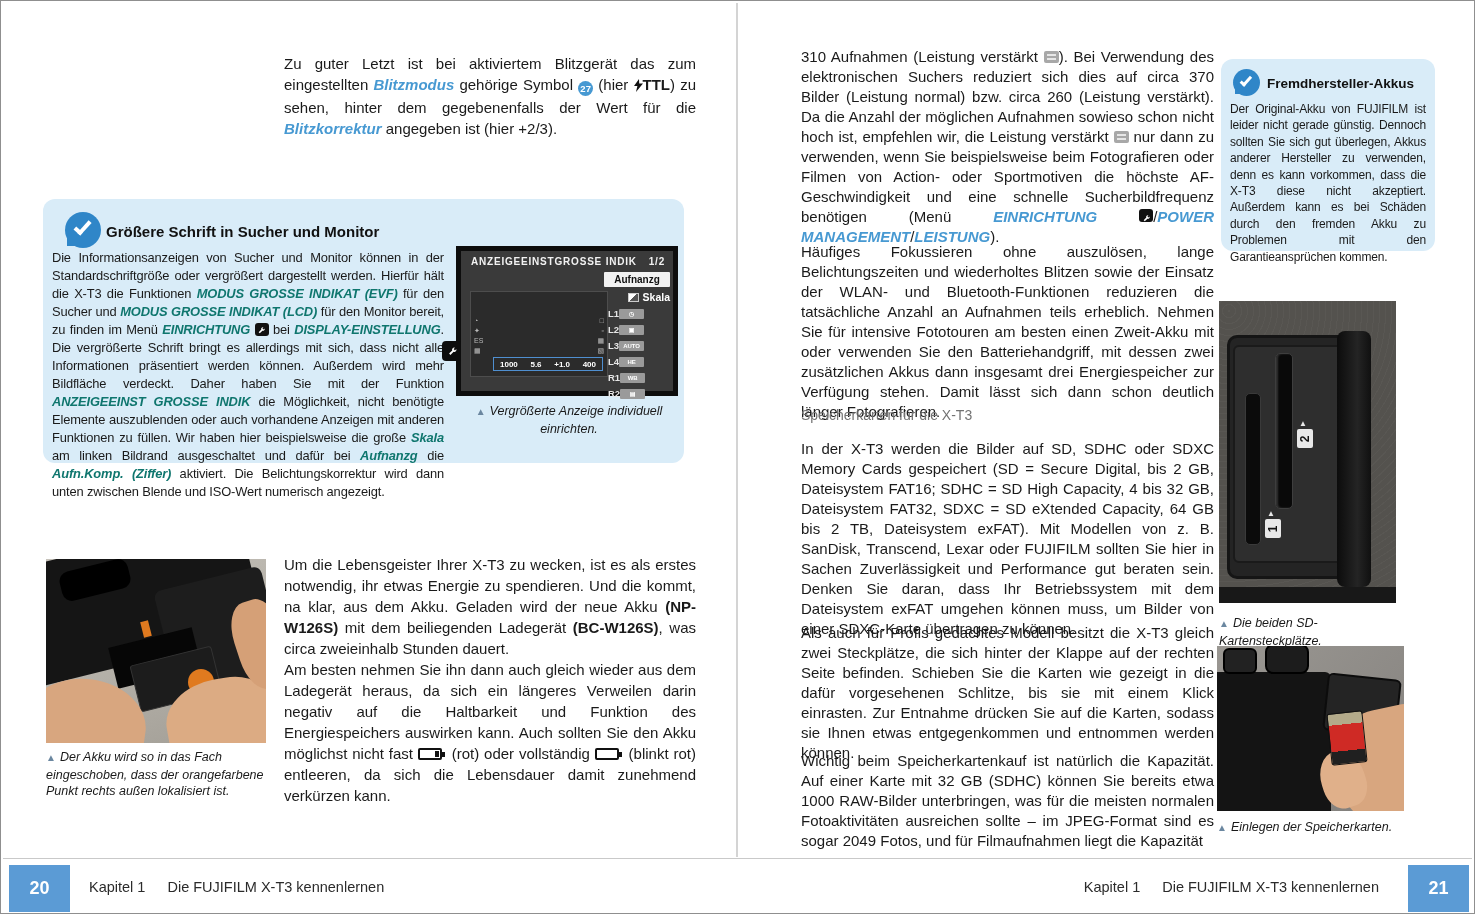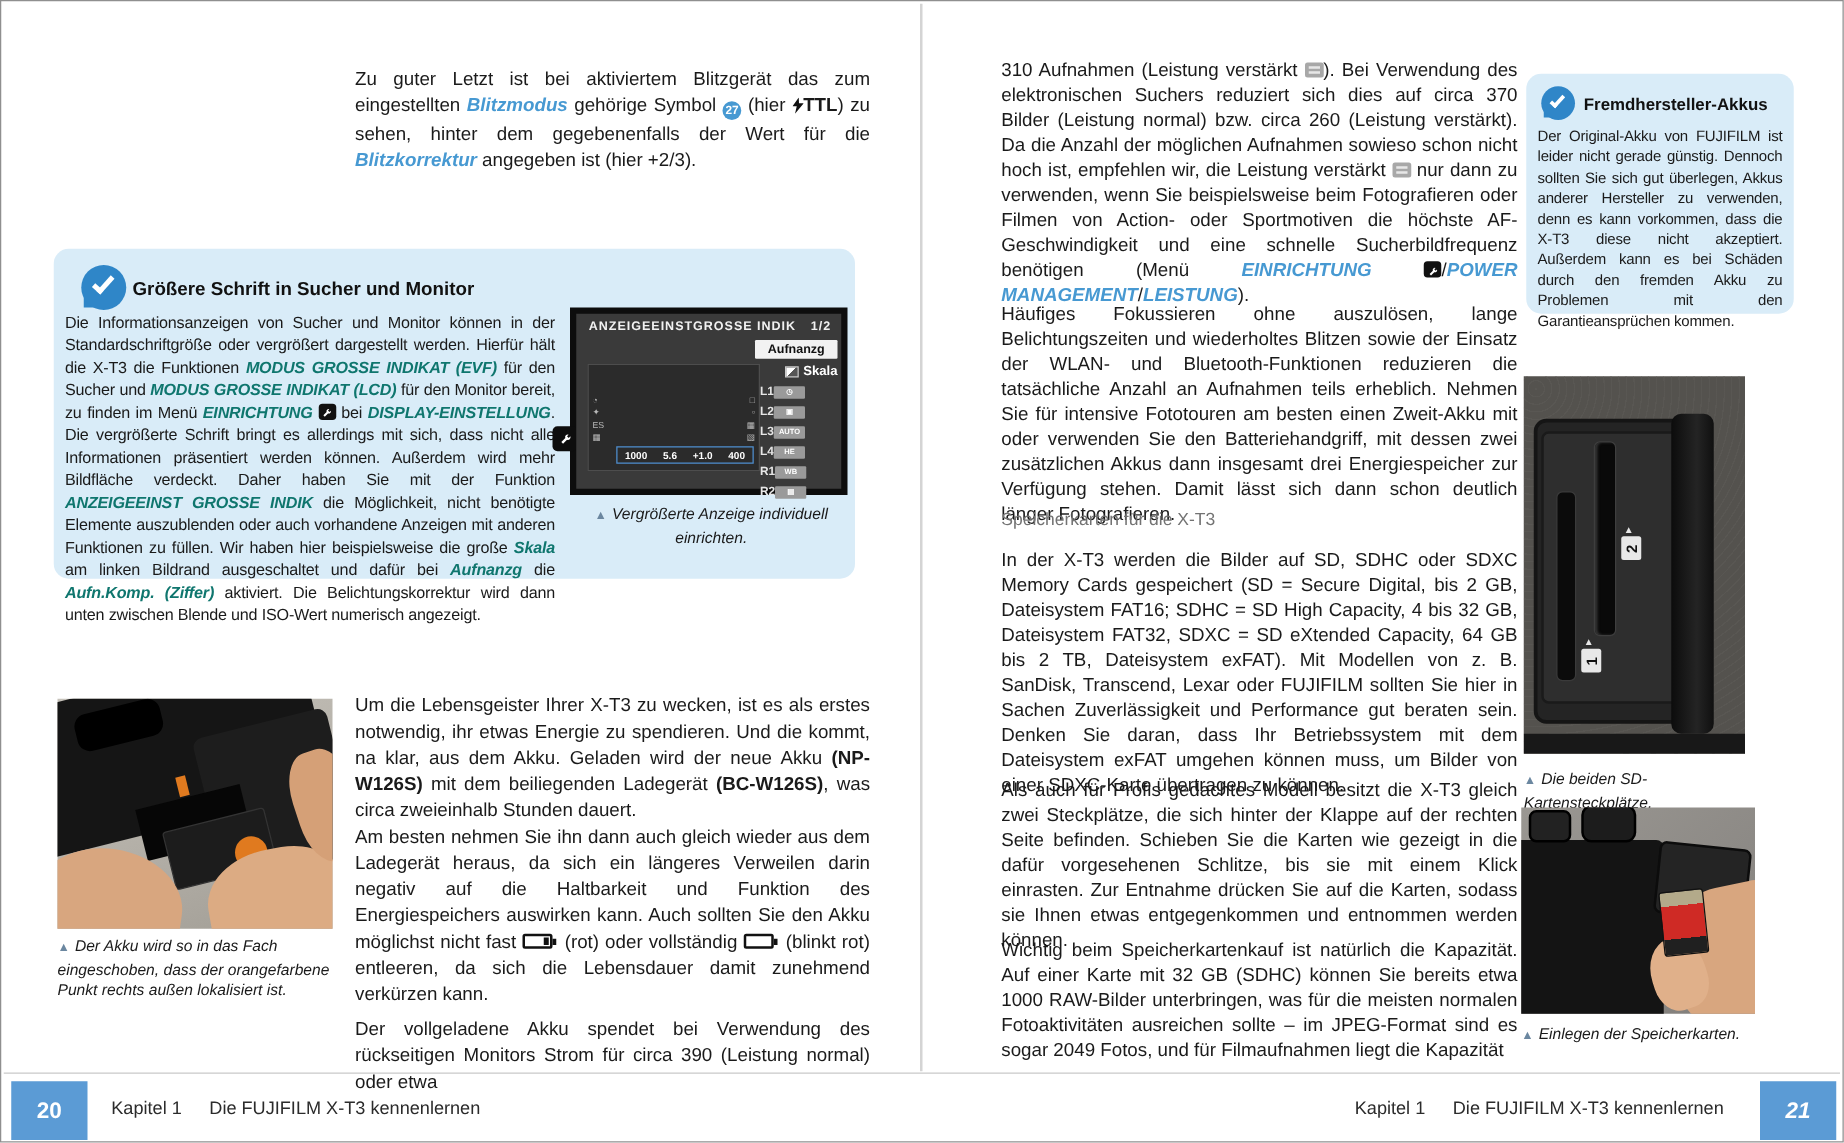--- a/index.html
+++ b/index.html
@@ -194,23 +194,20 @@
     <div class="caption abs" style="left:412px; top:204px; width:228px;text-align:center;"><span class="tri">▲</span><span>Vergrößerte Anzeige individuell einrichten.</span></div>
   </div>
 
 
   <div class="abs" style="left:283px; top:553px; width:412px;">
     <p class="bt"><span>Um die Lebensgeister Ihrer X-T3 zu wecken, ist es als erstes notwendig, ihr etwas Energie zu spendieren. Und die kommt, na klar, aus dem Akku. Geladen wird der neue Akku </span><span class="bold">(NP-W126S)</span><span> mit dem beiliegenden Ladegerät </span><span class="bold">(BC-W126S)</span><span>, was circa zweieinhalb Stunden dauert.</span></p>
   </div>
   <div class="abs" style="left:283px; top:658px; width:412px;">
     <p class="bt"><span>Am besten nehmen Sie ihn dann auch gleich wieder aus dem Ladegerät heraus, da sich ein längeres Verweilen darin negativ auf die Haltbarkeit und Funktion des Energiespeichers auswirken kann. Auch sollten Sie den Akku möglichst nicht fast </span><span class="batt low"></span><span> (rot) oder vollständig </span><span class="batt"></span><span> (blinkt rot) entleeren, da sich die Lebensdauer damit zunehmend verkürzen kann.</span></p>
   </div>
-  <div class="abs" style="left:283px; top:812px; width:412px;">
-    <p class="bt">Der vollgeladene Akku spendet bei Verwendung des rückseitigen Monitors Strom für circa 390 (Leistung normal) oder etwa</p>
-  </div>
 
   <div id="ph-batt" class="photo" style="left:45px; top:558px; width:220px; height:184px;">
     <div class="cam"></div>
     <div class="eyecup"></div>
     <div class="grip"></div>
     <div class="slot"></div>
     <div class="battery"></div>
     <div class="odot"></div>
     <div class="otab"></div>
     <div class="fing1"></div>
@@ -276,14 +273,14 @@
     <div class="dial1"></div>
     <div class="dial2"></div>
     <div class="doorO"></div>
     <div class="hand"></div>
     <div class="thumb"></div>
     <div class="card"></div>
   </div>
   <div class="caption abs" style="left:1216px; top:818px; width:200px;"><span class="tri">▲</span><span>Einlegen der Speicherkarten.</span></div>
 
   <div class="footertext" style="right:95px; text-align:right;"><span class="chap">Kapitel 1</span><span>Die FUJIFILM X-T3 kennenlernen</span></div>
-  <div class="pagenum" style="left:1407px;font-style:italic;">21</div>
+  <div class="pagenum" style="left:1407px;">21</div>
 </div>
 
 </body></html>

